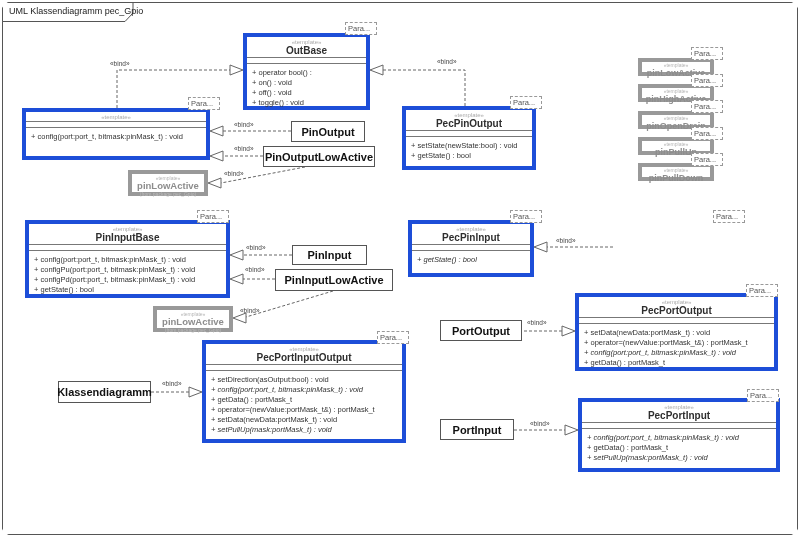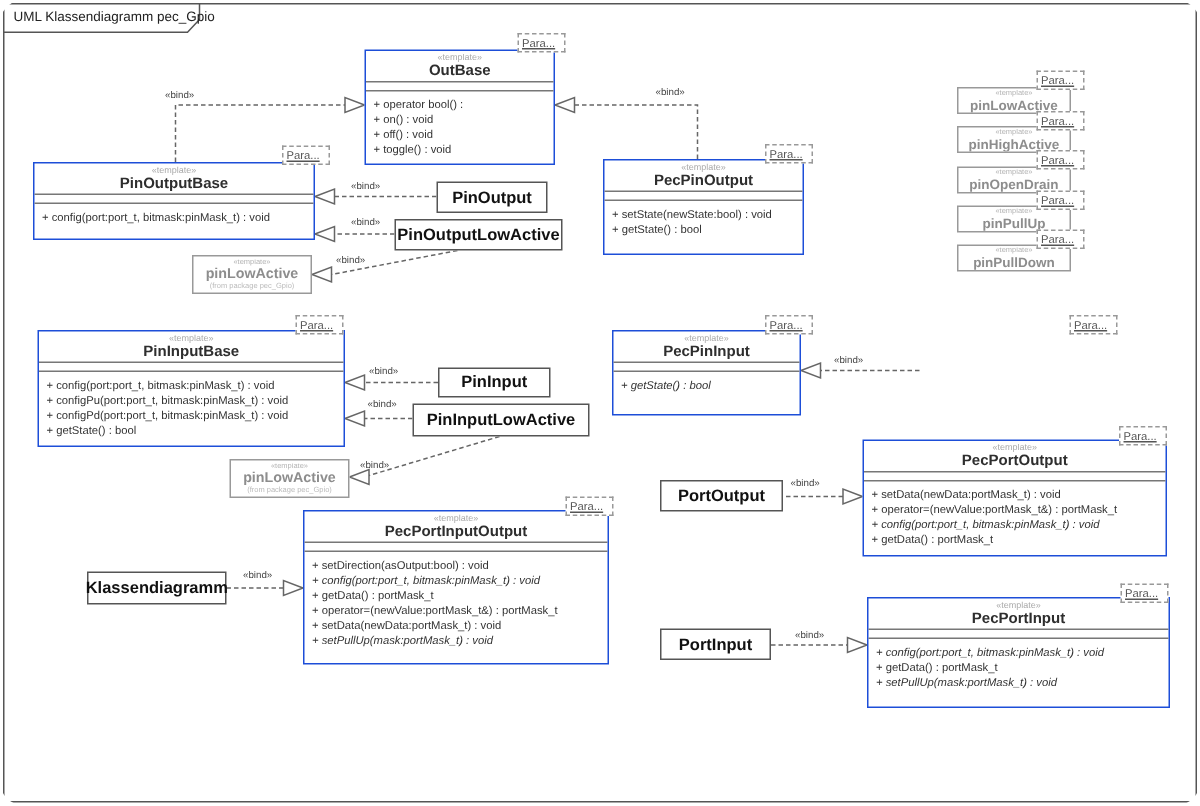--- a/index.html
+++ b/index.html
@@ -1,21 +1,21 @@
 <!DOCTYPE html>
 <html><head>
 <meta charset="utf-8">
 <style>
   html,body{margin:0;padding:0;background:#fff;}
   #canvas{position:relative;width:800px;height:537px;background:#fff;overflow:hidden;
           font-family:"Liberation Sans",sans-serif;border-radius:16px;}
   #wires{position:absolute;left:0;top:0;z-index:1;}
   .title{position:absolute;left:9px;top:6px;font-size:9px;color:#222;z-index:6;white-space:nowrap;}
 
-  .cls{position:absolute;background:#fff;border:1px solid #1d4ed8;box-sizing:border-box;z-index:2;}
+  .cls{position:absolute;background:#fff;border:4px solid #1d4ed8;box-sizing:border-box;z-index:2;}
   .hd{text-align:center;padding:2px 2px 1px;}
   .st{font-size:6px;line-height:6px;color:#aaa;white-space:nowrap;overflow:hidden;}
   .nm{font-size:10px;line-height:11px;font-weight:bold;color:#2e2e2e;white-space:nowrap;overflow:hidden;}
   .at{height:5px;border-top:1px solid #777;border-bottom:1px solid #777;}
   .ops{padding:4px 5px 0;}
   .op{font-size:7.5px;line-height:10px;color:#333;white-space:nowrap;}
   .op.it{font-style:italic;}
 
   .cls.mini{border-color:#999;}
   .cls.mini .hd{padding:1px 1px 0;}
@@ -26,21 +26,21 @@
   .cls.note .st{font-size:5px;line-height:5px;color:#b5b5b5;}
   .cls.note .nm{font-size:9.5px;line-height:10px;color:#8d8d8d;}
   .fp{font-size:5px;line-height:6px;color:#bbb;white-space:nowrap;overflow:hidden;}
 
   .sbox{position:absolute;background:#fff;border:1px solid #555;box-sizing:border-box;z-index:2;
         display:flex;align-items:center;justify-content:center;}
   .nm2{font-size:11px;font-weight:bold;color:#111;white-space:nowrap;}
 
   .para{position:absolute;z-index:3;border:1px dashed #999;background:#fff;
         font-size:7.5px;line-height:11px;color:#555;padding:0 2px;width:26px;height:11px;
-        overflow:hidden;white-space:nowrap;text-decoration:underline;}
+        overflow:hidden;white-space:nowrap;}
   .bl{position:absolute;z-index:4;font-size:6.5px;line-height:7px;color:#444;white-space:nowrap;}
 </style>
 </head>
 <body>
 
 <div id="canvas">
 
   <svg id="wires" width="800" height="537" viewBox="0 0 800 537">
 
     <rect x="2.5" y="2.5" width="795" height="532" fill="none" stroke="#555" stroke-width="1"></rect>
@@ -116,21 +116,20 @@
       <div class="op">+ operator bool() :</div>
       <div class="op">+ on() : void</div>
       <div class="op">+ off() : void</div>
       <div class="op">+ toggle() : void</div>
     </div>
   </div>
 
   <div class="cls" style="left:22px;top:108px;width:188px;height:52px">
     <div class="hd">
       <div class="st">«template»</div>
-      <div class="nm">PinOutputBase</div>
     </div>
     <div class="at"></div>
     <div class="ops">
       <div class="op">+ config(port:port_t, bitmask:pinMask_t) : void</div>
     </div>
   </div>
 
   <div class="sbox" style="left:291px;top:121px;width:74px;height:21px">
     <span class="nm2">PinOutput</span>
   </div>

